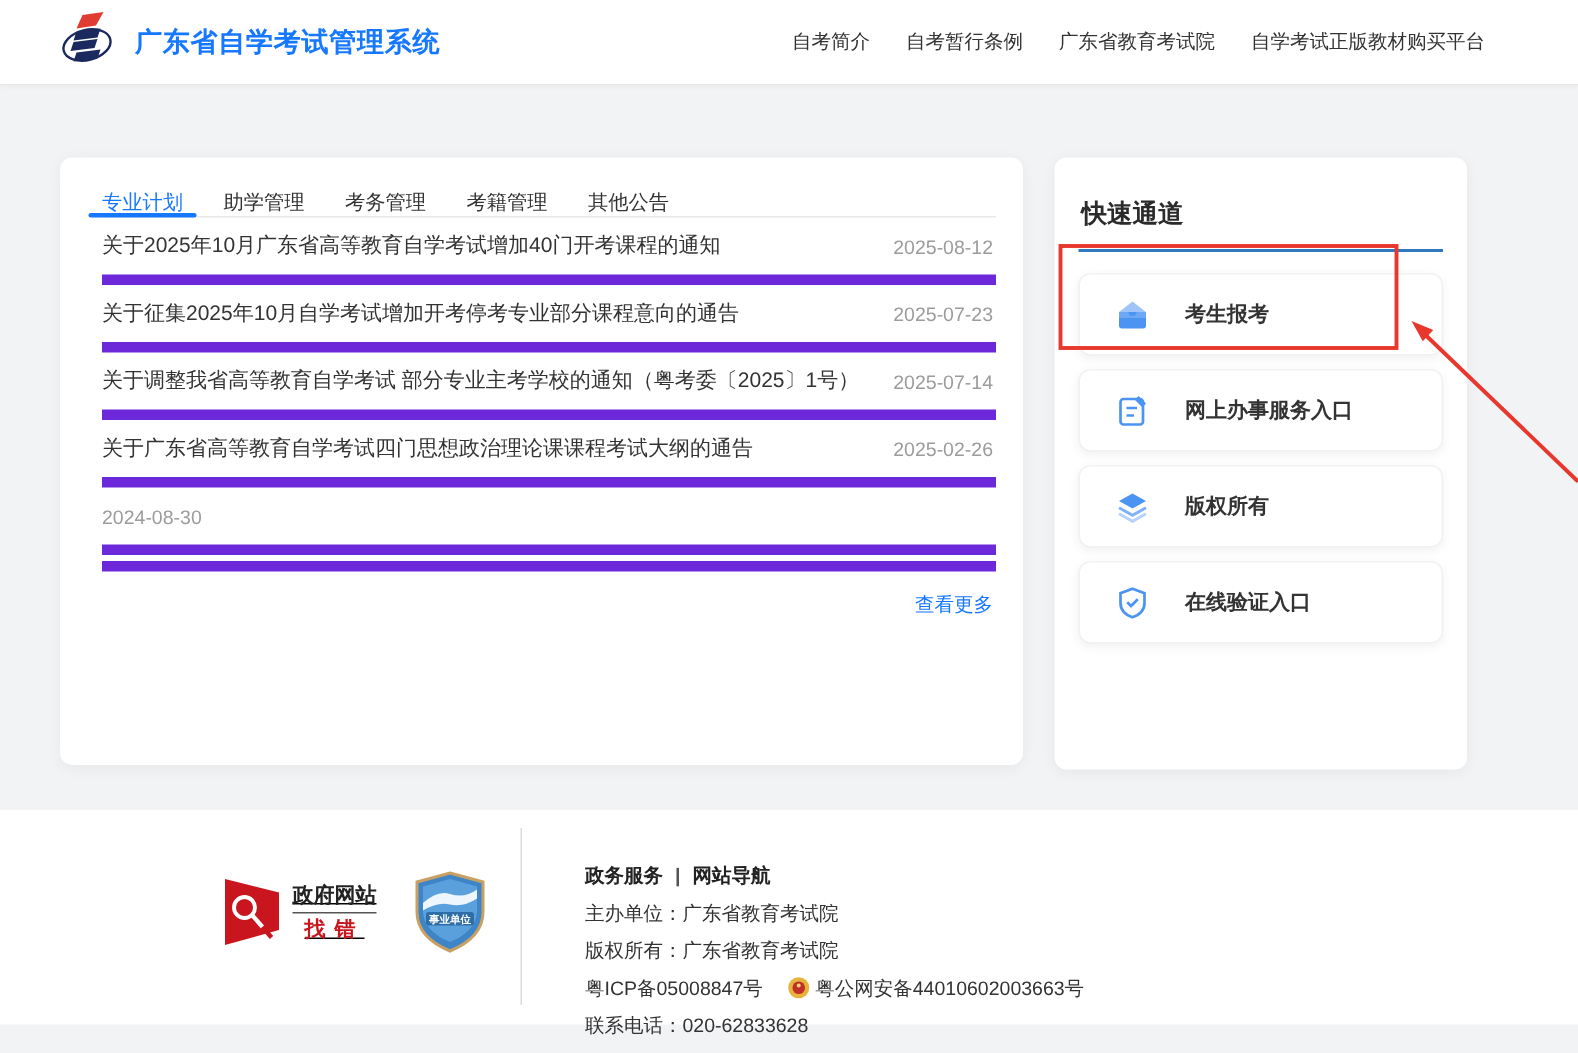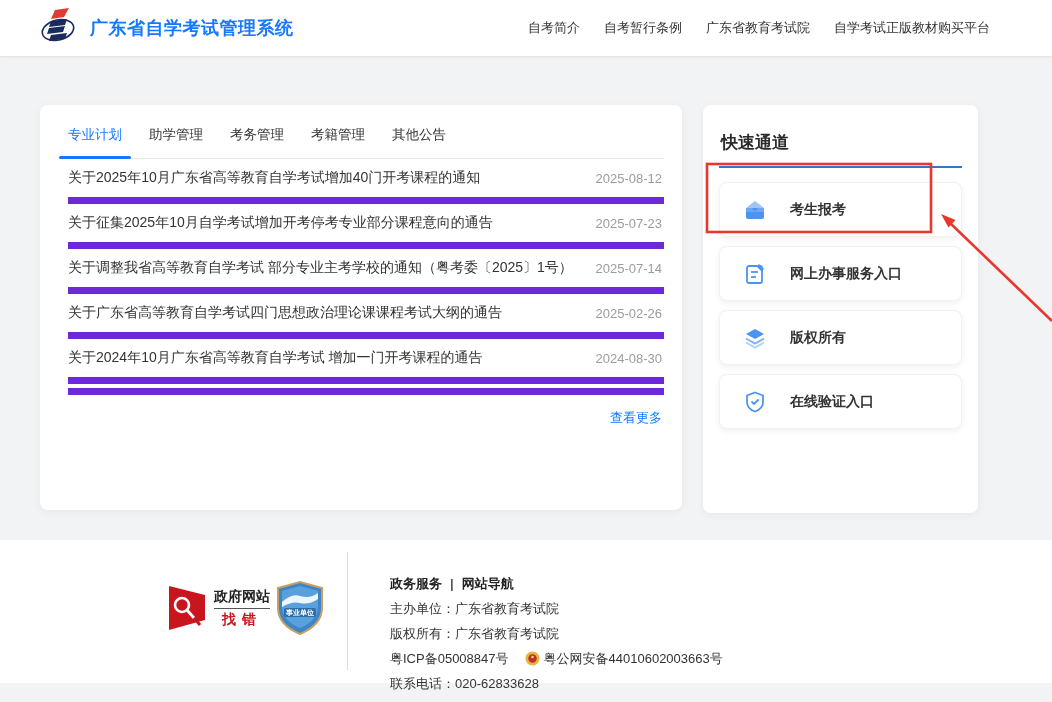--- a/index.html
+++ b/index.html
@@ -13,21 +13,21 @@
             display:flex; align-items:center; justify-content:space-between; padding:0 62px 0 40px; z-index:5;gap:15px; }
   .brand { display:flex; align-items:center; gap:14px; cursor:pointer; }
   .site-title { color:#1677ff; font-size:18px; font-weight:bold; letter-spacing:.5px; }
   .top-nav { display:flex; gap:24px; }
   .top-nav a { font-size:13px; color:#333; text-decoration:none; cursor:pointer; }
 
   
   .notice-card { position:absolute; left:40px; top:105px; width:642px; height:405px; background:#fff;
                  border-radius:8px; box-shadow:0 2px 10px rgba(0,0,0,.05); padding:0 18px 0 28px; }
   .tabs { display:flex; gap:27px; padding-top:21px; border-bottom:1px solid #e9e9e9; }
-  .tab { position:relative; font-size:13.5px; color:#333; padding-bottom:14px; cursor:pointer; }
+  .tab { position:relative; font-size:13.5px; color:#333; cursor:pointer; }
   .tab.active { color:#1677ff; }
   .tab.active::after { content:""; position:absolute; left:-9px; right:-9px; bottom:-1px; height:3px;
                        background:#1677ff; border-radius:2px; }
   .news-list { list-style:none; }
   .news-list li { height:45px; display:flex; align-items:center; justify-content:space-between;
                   border-bottom:7px solid #6d28d9; }
   .news-list li.empty-row { height:11px; }
   .n-title { font-size:14px; color:#333; text-decoration:none; cursor:pointer; white-space:nowrap;
              overflow:hidden; text-overflow:ellipsis; max-width:540px; }
   .n-date { font-size:13px; color:#9c9c9c; padding-right:2px; }
@@ -38,21 +38,21 @@
                 border-radius:8px; box-shadow:0 2px 10px rgba(0,0,0,.05); padding:16px 16px 0 16px; }
   .quick-title { font-size:17px; font-weight:bold; color:#2b2b2b; margin:10px 0 12px 2px; }
   .quick-underline { height:2px; background:#2e79c0; margin-bottom:14px; }
   .quick-btn { height:55px; background:#fff; border:1px solid #f1f1f1; border-radius:8px;
                box-shadow:0 2px 7px rgba(0,0,0,.06); display:flex; align-items:center;
                padding-left:23px; gap:23px; margin-bottom:9px; cursor:pointer; }
   .quick-btn span { font-size:14px; font-weight:bold; color:#333; }
 
   
   .footer { position:absolute; left:0; top:540px; width:1052px; height:143px; background:#fff; }
-  .gov-badge { position:absolute; left:167px; top:44px; display:flex; align-items:center; gap:7px; cursor:pointer; }
+  .gov-badge { position:absolute; left:148px; top:44px; display:flex; align-items:center; gap:7px; cursor:pointer;text-decoration:underline; }
   .gov-badge .t1 { font-size:14px; font-weight:bold; color:#222; border-bottom:1px solid #555; padding-bottom:2px; }
   .gov-badge .t2 { font-size:14px; font-weight:bold; color:#c9161e; letter-spacing:6px; margin-top:2px; text-align:center; }
   .inst-badge { position:absolute; left:274px; top:40px; cursor:pointer; }
   .v-divider { position:absolute; left:347px; top:12px; width:1px; height:118px; background:#dcdcdc; }
   .footer-info { position:absolute; left:390px; top:10px; font-size:13px; color:#333; line-height:25px;margin-top:21px; }
   .f-links { font-weight:bold; color:#222; }
   .f-links .sep { margin:0 8px; color:#555; }
   .icp-line { display:flex; align-items:center; }
   .icp-line .gap1 { width:16px; } .icp-line .gap2 { width:30px; }
   .icp-line svg { margin-right:4px; }
@@ -103,21 +103,20 @@
       </li>
       <li>
         <a class="n-title">关于调整我省高等教育自学考试 部分专业主考学校的通知（粤考委〔2025〕1号）</a>
         <span class="n-date">2025-07-14</span>
       </li>
       <li>
         <a class="n-title">关于广东省高等教育自学考试四门思想政治理论课课程考试大纲的通告</a>
         <span class="n-date">2025-02-26</span>
       </li>
       <li>
-        <a class="n-title">关于2024年10月广东省高等教育自学考试 增加一门开考课程的通告</a>
         <span class="n-date">2024-08-30</span>
       </li>
       <li class="empty-row"></li>
     </ul>
     <div class="more-row">
       <a>查看更多</a>
     </div>
   </section>
 
   <aside class="quick-card">

